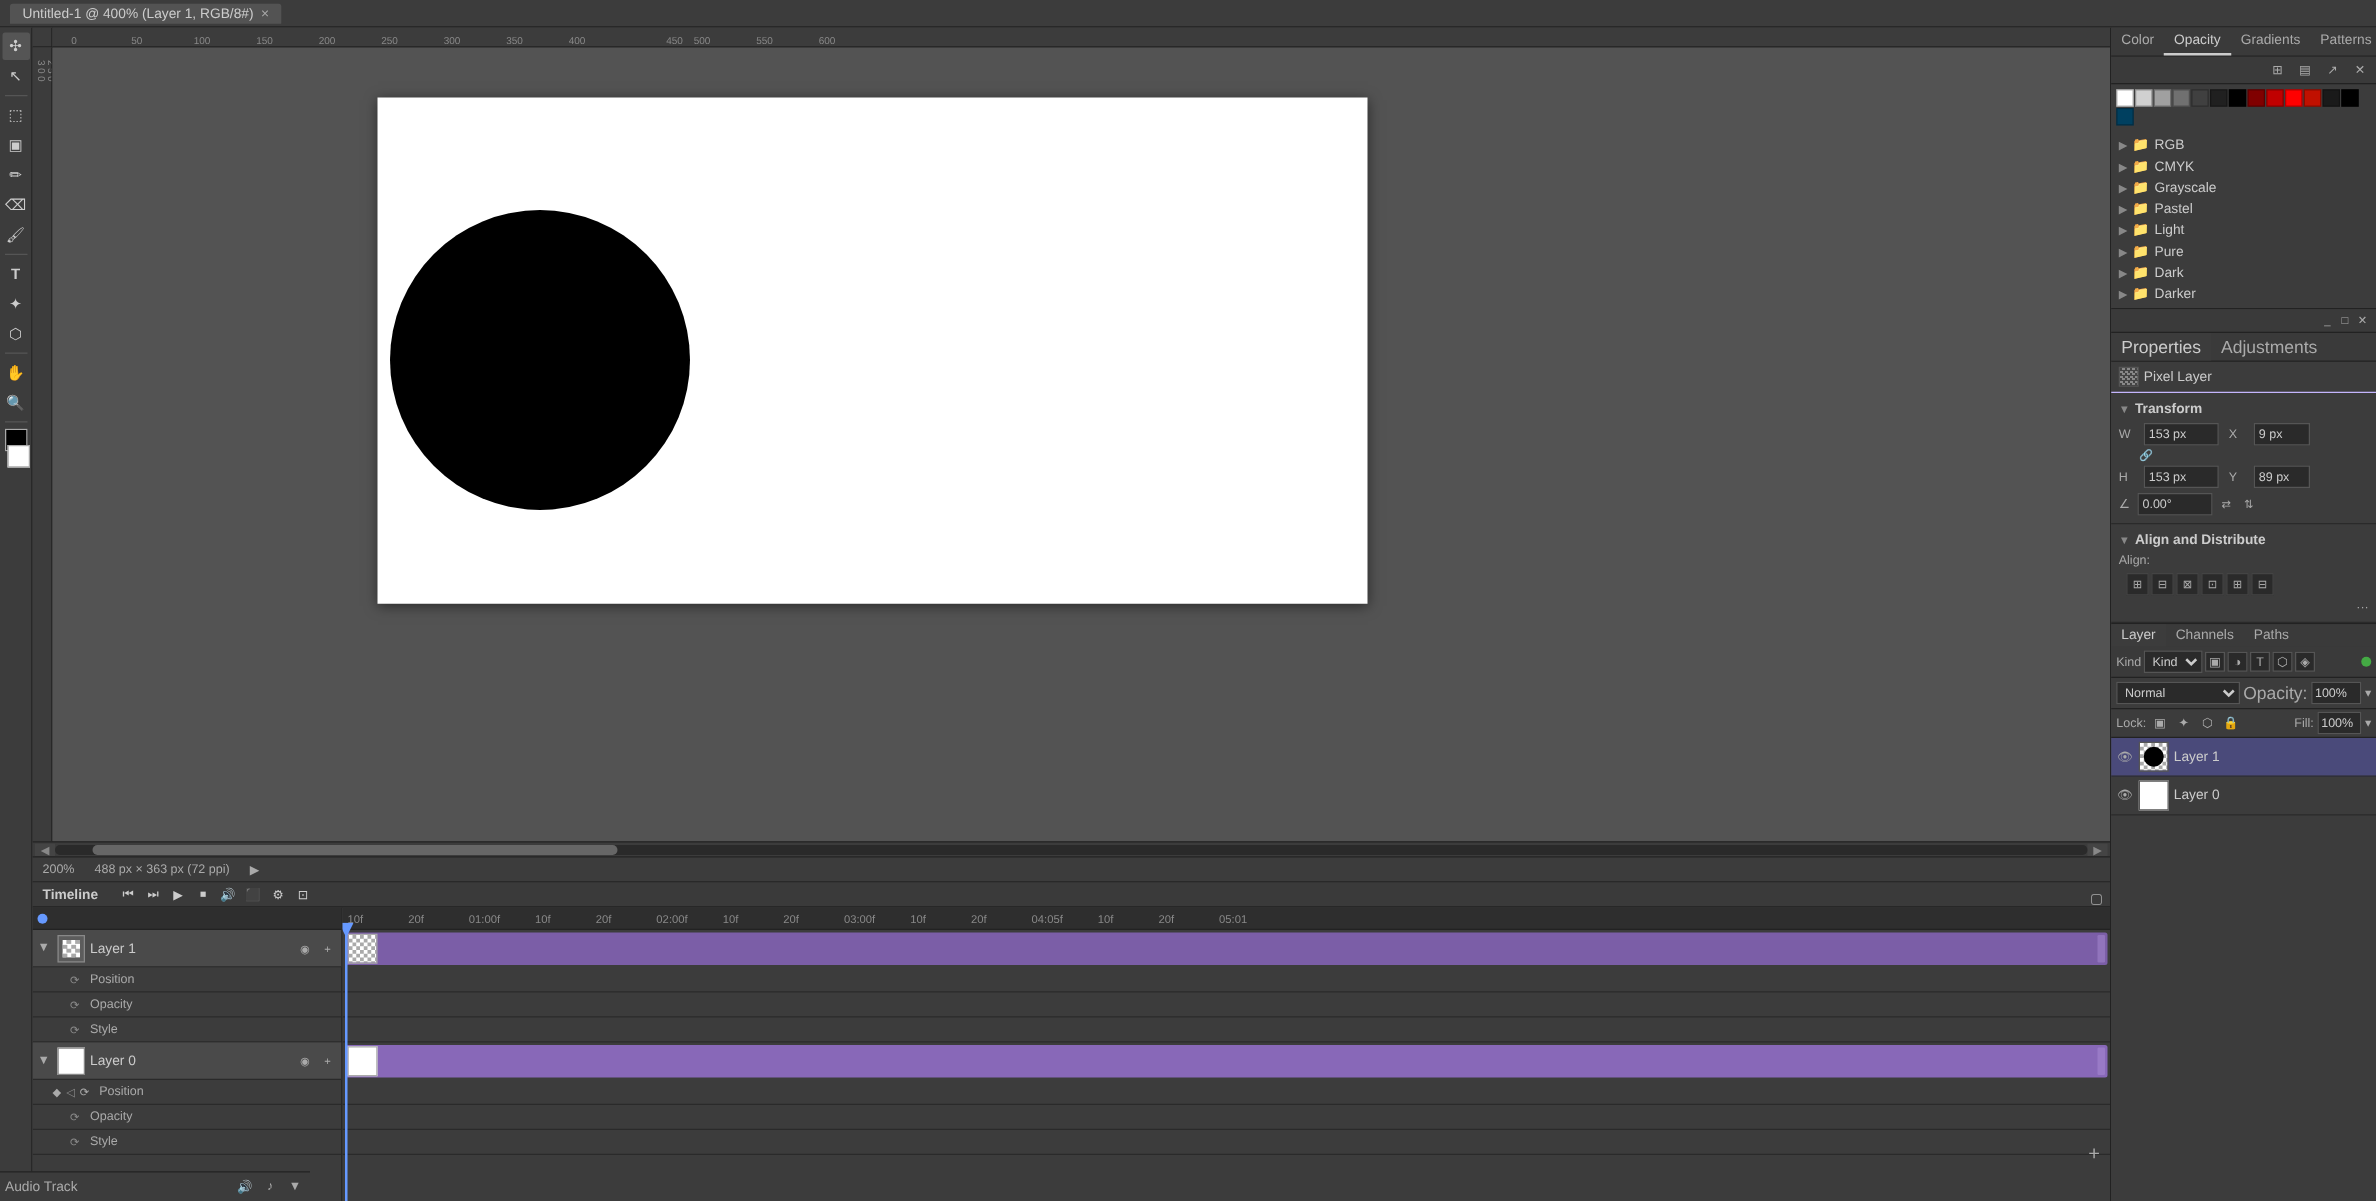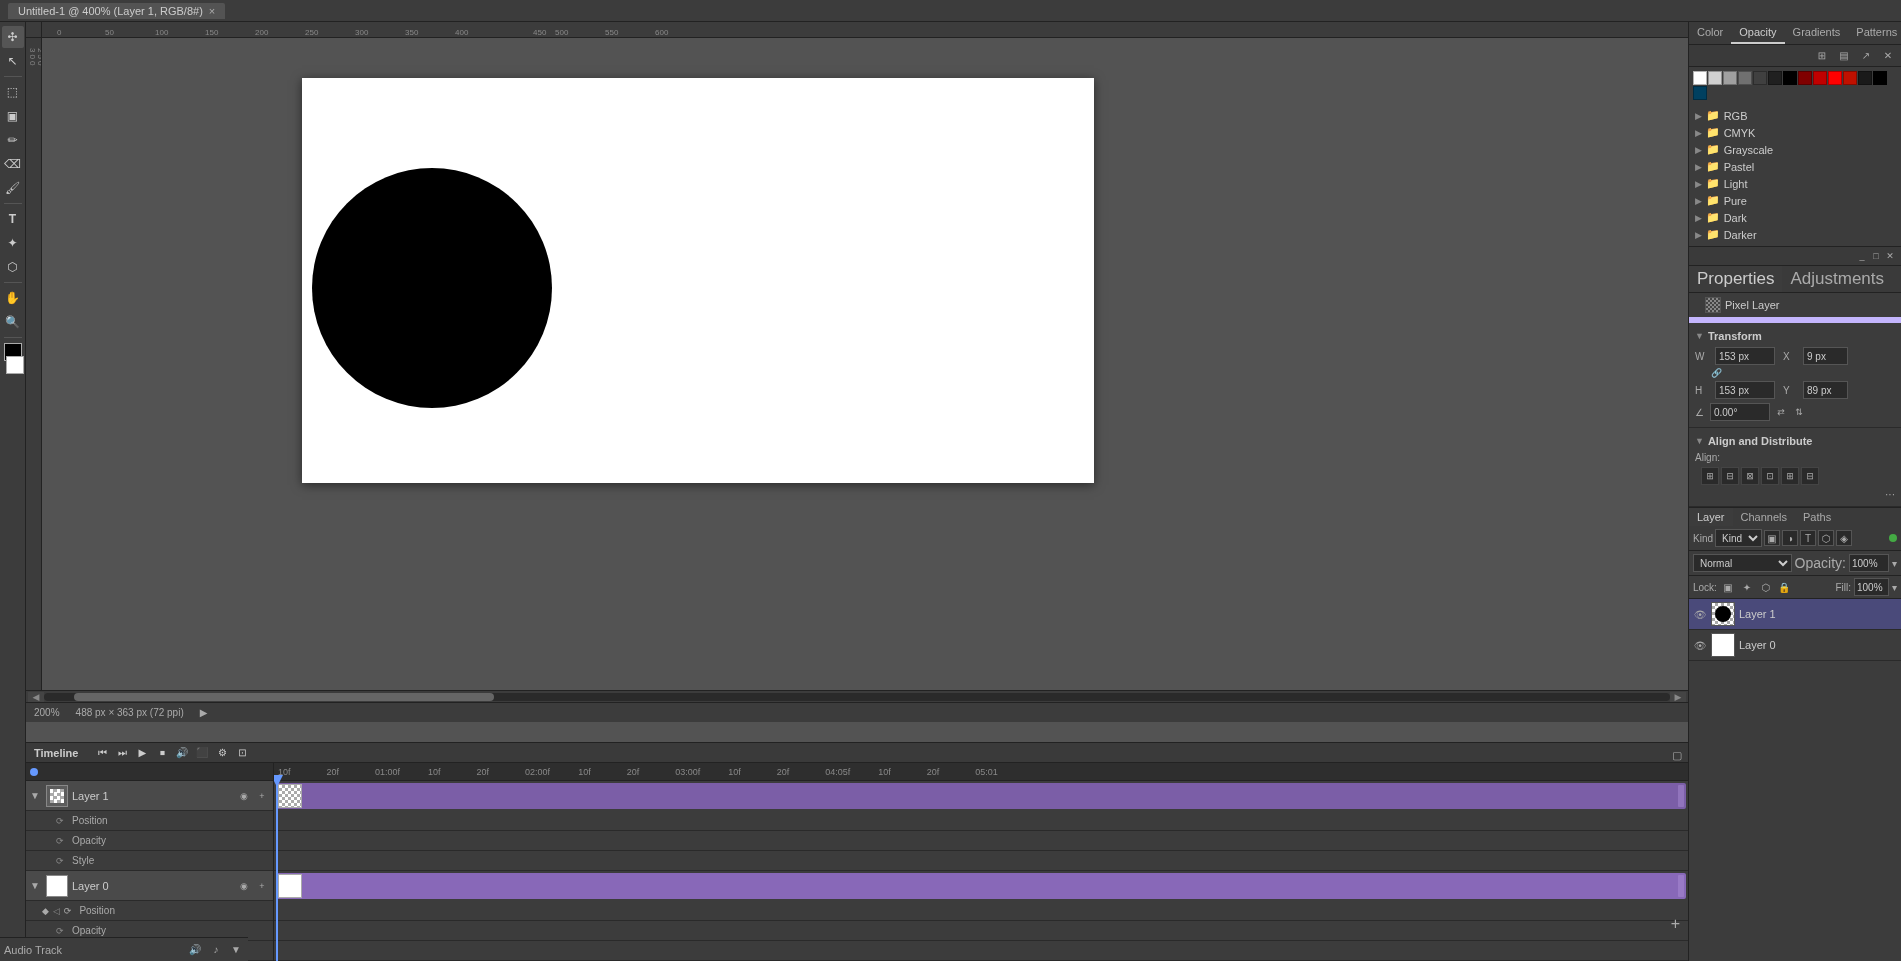--- a/index.html
+++ b/index.html
@@ -32,21 +32,21 @@
 
     
     .scroll-h { height: 12px; background: #3c3c3c; border-top: 1px solid #222; display: flex; align-items: center; padding: 0 2px; }
     .scroll-track { flex: 1; height: 8px; background: #2a2a2a; border-radius: 4px; position: relative; }
     .scroll-thumb { width: 420px; height: 8px; background: #666; border-radius: 4px; position: absolute; left: 30px; }
 
     
     .status-bar { height: 20px; background: #3c3c3c; border-top: 1px solid #222; display: flex; align-items: center; padding: 0 8px; gap: 16px; color: #aaa; font-size: 10px; }
 
     
-    .timeline { height: 219px; background: #3c3c3c; border-top: 1px solid #222; display: flex; flex-direction: column; flex-shrink: 0; margin-top: 20px; }
+    .timeline { height: 256px; background: #3c3c3c; border-top: 1px solid #222; display: flex; flex-direction: column; flex-shrink: 0; }
     .timeline-header { height: 20px; background: #3a3a3a; border-bottom: 1px solid #222; display: flex; align-items: center; padding: 0 8px; gap: 8px; }
     .timeline-title { font-size: 11px; color: #ccc; font-weight: bold; }
     .timeline-body { display: flex; flex: 1; overflow: hidden; }
     .timeline-left { width: 248px; flex-shrink: 0; background: #3c3c3c; border-right: 1px solid #222; }
     .timeline-right { flex: 1; background: #3c3c3c; position: relative; overflow: hidden; }
 
     
     .tl-ruler { height: 18px; background: #2e2e2e; border-bottom: 1px solid #222; display: flex; align-items: center; overflow: hidden; }
     .tl-ruler-inner { display: flex; align-items: center; font-size: 9px; color: #888; gap: 0; padding-left: 4px; }
     .tl-layer-row { height: 30px; display: flex; align-items: center; padding: 0 4px; gap: 4px; border-bottom: 1px solid #2a2a2a; }
@@ -73,21 +73,21 @@
 
     .swatch-group { padding: 3px 6px; }
     .swatch-group-row { display: flex; align-items: center; gap: 4px; padding: 2px 0; cursor: pointer; }
     .swatch-chevron { color: #888; font-size: 9px; }
     .swatch-folder { color: #c8a84b; font-size: 11px; }
     .swatch-group-name { font-size: 11px; color: #ccc; }
 
     
     .props-panel { border-top: 1px solid #222; }
     .props-tabs { display: flex; background: #3a3a3a; border-bottom: 1px solid #222; }
-    .props-tab { padding: 3px 8px; font-size: 17px; color: #aaa; cursor: pointer; }
+    .props-tab { padding: 3px 8px; font-size: 14px; color: #aaa; cursor: pointer; }
     .props-tab.active { color: #ccc; background: #3c3c3c; }
 
     .props-section { padding: 4px 6px; border-bottom: 1px solid #2a2a2a; }
     .props-section-header { display: flex; align-items: center; gap: 4px; padding: 3px 0; cursor: pointer; }
     .props-section-title { font-size: 11px; color: #ccc; font-weight: bold; }
     .props-row { display: flex; align-items: center; gap: 4px; margin: 2px 0; }
     .props-label { font-size: 10px; color: #aaa; width: 16px; }
     .props-input { width: 60px; height: 18px; background: #2a2a2a; border: 1px solid #555; color: #ccc; font-size: 10px; padding: 0 3px; }
     .props-input-sm { width: 45px; height: 18px; background: #2a2a2a; border: 1px solid #555; color: #ccc; font-size: 10px; padding: 0 3px; }
 
@@ -116,21 +116,21 @@
     .layer-item.selected { background: #4a4a7a; }
     .layer-vis { width: 14px; height: 14px; display: flex; align-items: center; justify-content: center; font-size: 10px; cursor: pointer; color: #aaa; }
     .layer-thumb { width: 24px; height: 24px; border: 1px solid #555; flex-shrink: 0; }
     .layer-name { flex: 1; font-size: 11px; color: #ccc; }
 
     
     .top-icons { height: 22px; background: #3a3a3a; display: flex; align-items: center; justify-content: flex-end; padding: 0 4px; gap: 4px; border-bottom: 1px solid #222; }
     .top-icon-btn { width: 18px; height: 18px; display: flex; align-items: center; justify-content: center; font-size: 10px; color: #aaa; cursor: pointer; }
 
     
-    .pixel-layer-row { display: flex; align-items: center; gap: 4px; padding: 4px 16px; border-bottom: 6px solid #c4b5fd; }
+    .pixel-layer-row { display: flex; align-items: center; gap: 4px; padding: 4px 6px; border-bottom: 1px solid #c4b5fd; }
     .pixel-layer-icon { width: 16px; height: 16px; background: #2a2a2a; border: 1px solid #555; }
     .pixel-layer-label { font-size: 11px; color: #ccc; }
 
     
     .align-row { display: flex; gap: 2px; padding: 2px 6px; }
     .align-btn { width: 18px; height: 18px; display: flex; align-items: center; justify-content: center; font-size: 9px; color: #aaa; cursor: pointer; background: #2a2a2a; border: 1px solid #444; }
     .play-btn { width: 16px; height: 16px; display: flex; align-items: center; justify-content: center; font-size: 10px; color: #ccc; cursor: pointer; }
   </style>
 </head>
 <body>

